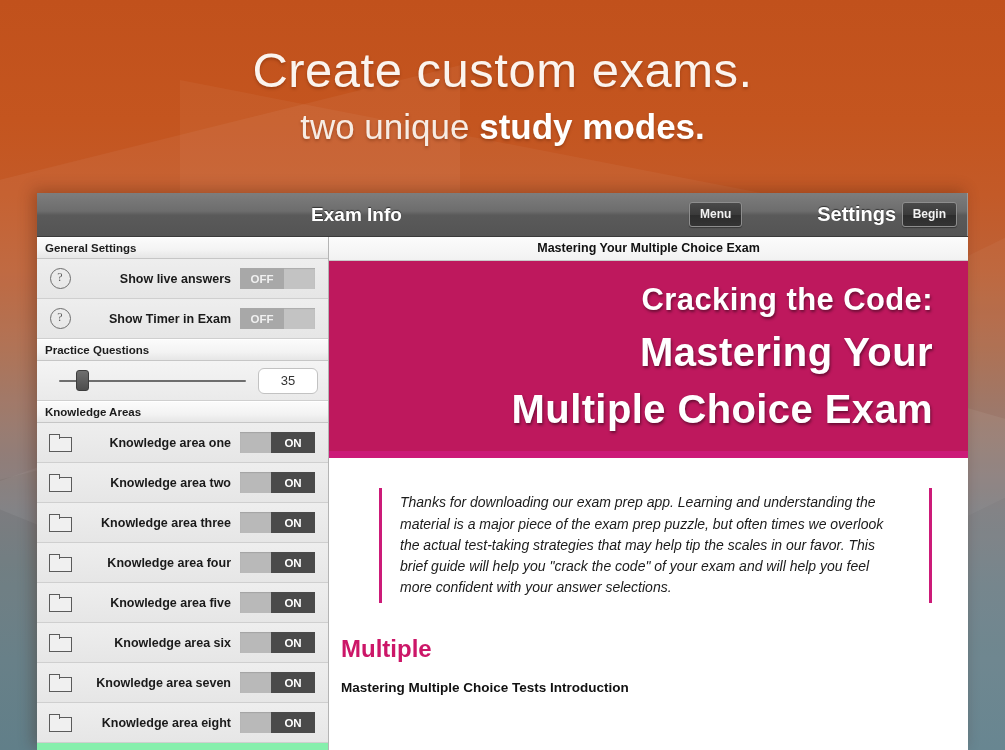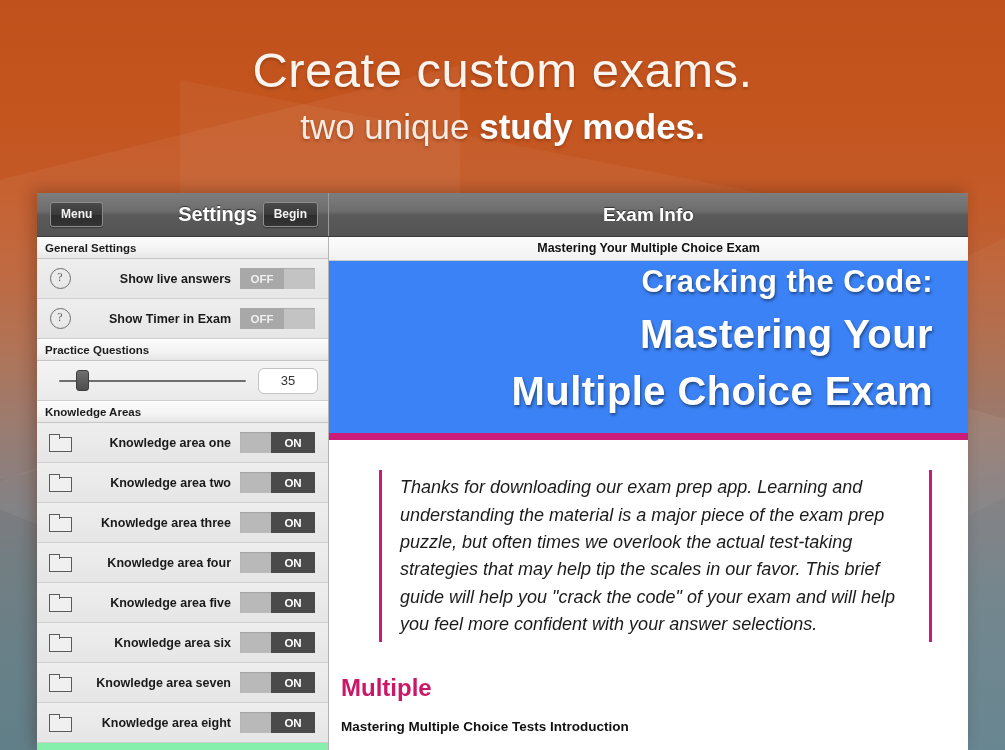--- a/index.html
+++ b/index.html
@@ -340,23 +340,23 @@
     height: 23px;
     line-height: 23px;
     text-align: center;
     font-size: 12.5px;
     font-weight: bold;
     color: #111;
     background: linear-gradient(to bottom, #fcfcfc 0%, #f2f2f2 100%);
     border-bottom: 1px solid #c9c9c9;
   }
   #hero {
-    background: #3b82f6;
+    background: #be185d;
     border-bottom: 7px solid #cc1a78;
-    padding: 4px 35px 20px 30px;
+    padding: 22px 35px 20px 30px;
     text-align: right;
   }
   #hero .hero-sub {
     font-size: 31px;
     font-weight: bold;
     color: #ffffff;
     letter-spacing: 0.4px;
     line-height: 1.12;
     text-shadow: 1px 2px 3px rgba(0,0,0,0.45);
   }
@@ -368,21 +368,21 @@
     letter-spacing: 0.4px;
     margin-top: 12px;
     text-shadow: 1px 2px 3px rgba(0,0,0,0.45);
   }
   #intro-quote {
     margin: 30px 36px 0 50px;
     padding: 4px 28px 4px 18px;
     border-left: 3px solid #cc1a78;
     border-right: 3px solid #cc1a78;
     font-style: italic;
-    font-size: 18px;
+    font-size: 14px;
     line-height: 1.52;
     color: #1b1b1b;
   }
   #contents-heading {
     margin: 32px 0 0 12px;
     font-size: 24px;
     font-weight: bold;
     color: #cc1668;
   }
   #toc {
@@ -414,27 +414,27 @@
 </div>
 
 <div id="headline">
   <div class="line1">Create custom exams.</div>
   <div class="line2"><span>two unique </span><b>study modes.</b></div>
 </div>
 
 <div id="app-window">
 
   <div id="toolbar">
+    <div id="toolbar-right">
+      <div id="exam-info-title">Exam Info</div>
+    </div>
     <div id="toolbar-left">
       <button id="menu-button" class="tb-btn">Menu</button>
       <div id="settings-title">Settings</div>
       <button id="begin-button" class="tb-btn">Begin</button>
-    </div>
-    <div id="toolbar-right">
-      <div id="exam-info-title">Exam Info</div>
     </div>
   </div>
 
   <div id="app-body">
 
     <div id="sidebar">
 
       <div class="section-header">General Settings</div>
 
       <div class="setting-row">

